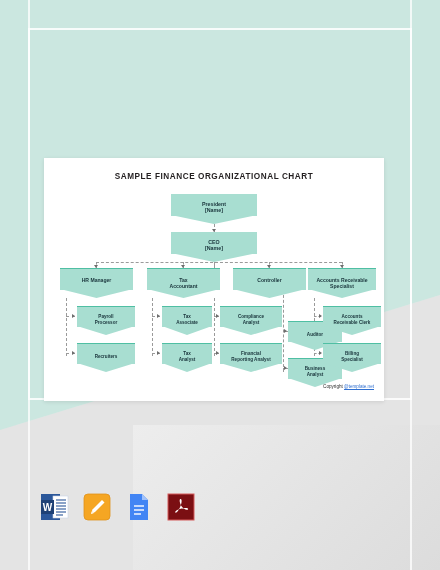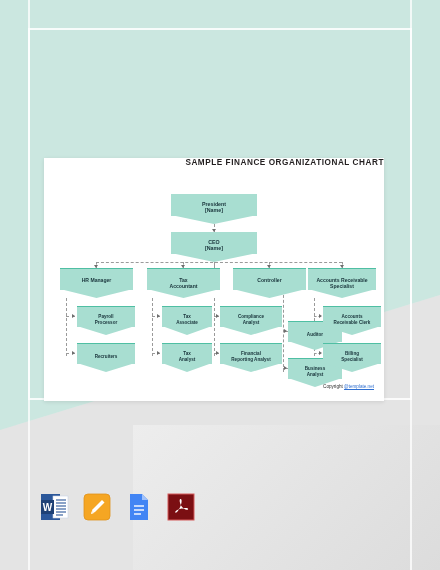--- a/index.html
+++ b/index.html
@@ -48,22 +48,22 @@
   }
   
   #card {
     position: absolute; left: 44px; top: 158px;
     width: 340px; height: 243px;
     background: #ffffff;
     box-shadow: 0 1px 4px rgba(0,0,0,.10);
     overflow: hidden;
   }
   #chart-title {
-    position: absolute; left: 0; top: 0; width: 100%;
-    text-align: right;
+    position: absolute; left: 0; top: 14px; width: 100%;
+    text-align: center;
     font-size: 8.2px; font-weight: bold; letter-spacing: .55px;
     color: #231f20;
   }
   
   .node {
     position: absolute;
     background: #a8ded1;
     color: #18333a;
     text-align: center;
     line-height: 1.2;

